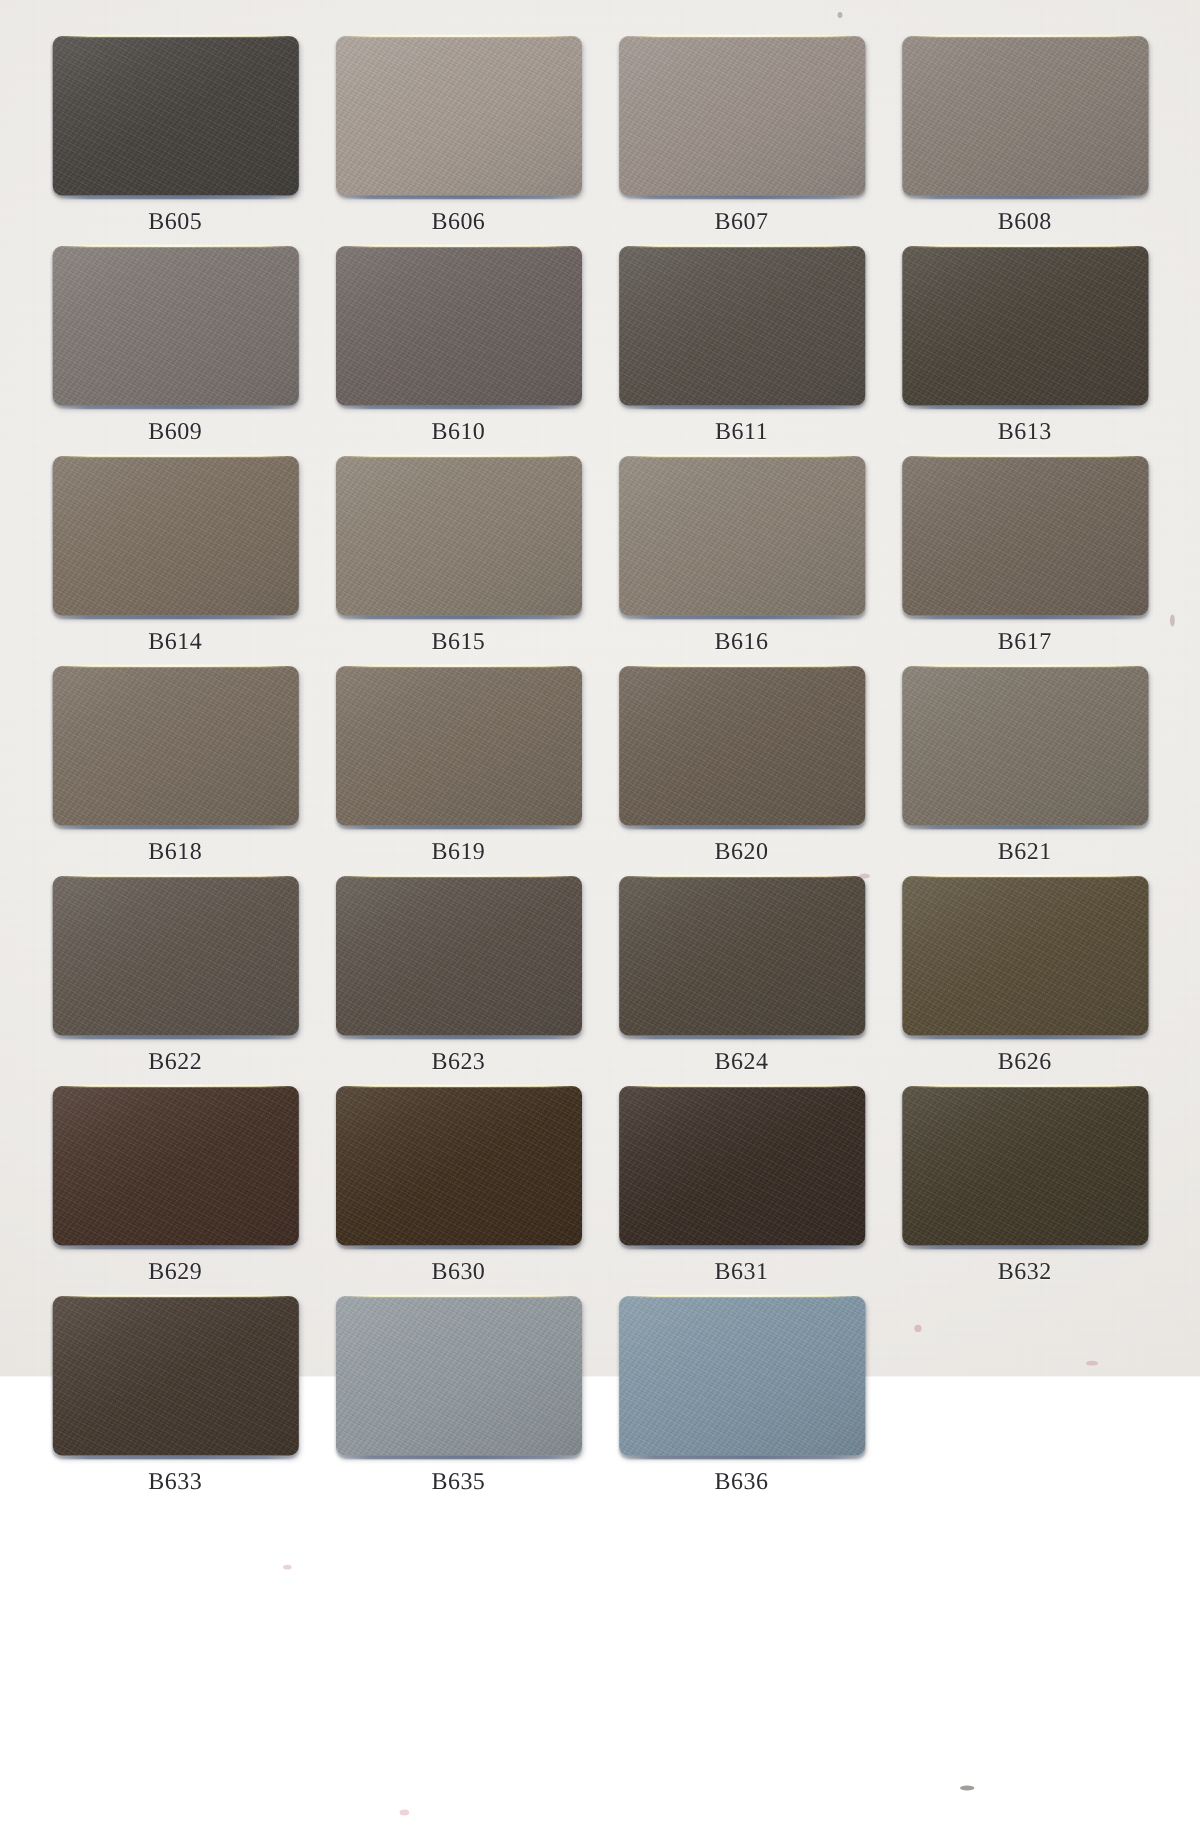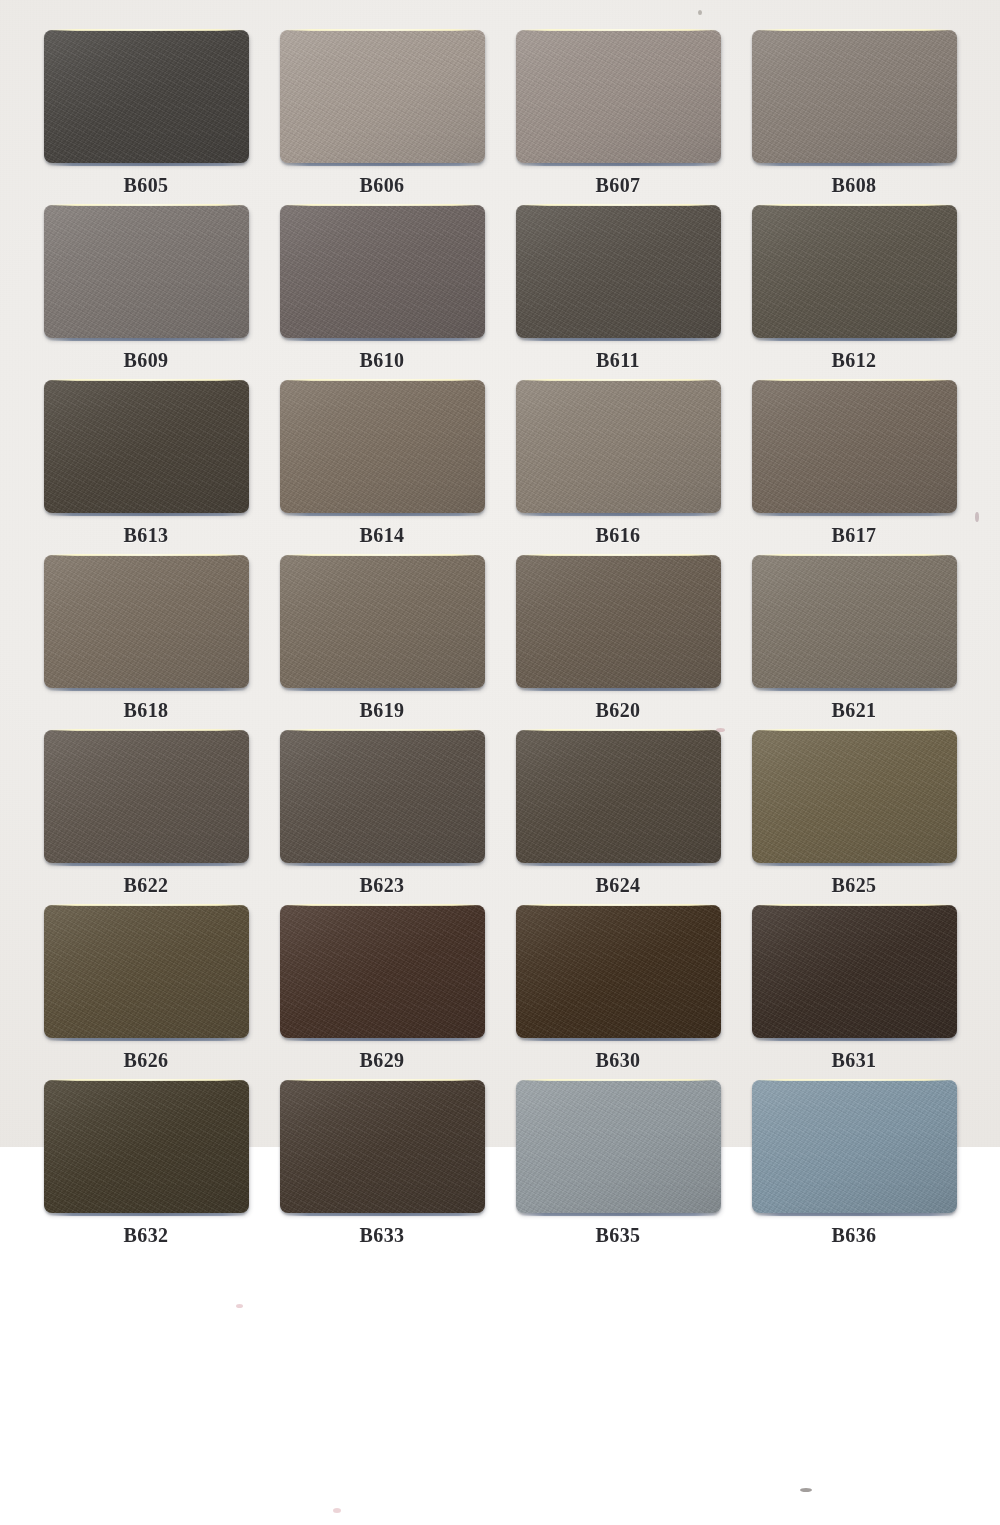--- a/index.html
+++ b/index.html
@@ -20,21 +20,20 @@
     position: relative;
     width: 1000px;
     height: 1147px;
     
     background:
       radial-gradient(ellipse 120% 95% at 48% 42%,
         #f2f0ed 0%,
         #efedea 42%,
         #eae7e3 74%,
         #e4e1dc 100%);
-    font-weight: bold;
   }
 
   
   #grain {
     position: absolute;
     inset: 0;
     pointer-events: none;
     opacity: .30;
     background-image:
       repeating-linear-gradient(0deg, rgba(0,0,0,.020) 0 1px, rgba(255,255,255,.016) 1px 2px),
@@ -227,44 +226,44 @@
       <div class="cell">
         <div class="chip-wrap">
           <div class="chip" title="dark olive grey" style="background: rgb(87, 81, 73);"></div>
           <div class="chip-hl"></div>
           <div class="chip-sh"></div>
         </div>
         <div class="label" style="color: rgb(43, 43, 48);">B611</div>
       </div>
       <div class="cell">
         <div class="chip-wrap">
-          <div class="chip" title="dark khaki grey" style="background: rgb(92, 86, 75);"></div>
-          <div class="chip-hl"></div>
-          <div class="chip-sh"></div>
-        </div>
-        <div class="label" style="color: rgb(43, 43, 48);">B612</div>
-      </div>
-      <div class="cell">
-        <div class="chip-wrap">
           <div class="chip" title="dark coffee" style="background: rgb(75, 68, 58);"></div>
           <div class="chip-hl"></div>
           <div class="chip-sh"></div>
         </div>
         <div class="label" style="color: rgb(43, 43, 48);">B613</div>
       </div>
       <div class="cell">
         <div class="chip-wrap">
           <div class="chip" title="warm taupe" style="background: rgb(125, 112, 98);"></div>
           <div class="chip-hl"></div>
           <div class="chip-sh"></div>
         </div>
         <div class="label" style="color: rgb(43, 43, 48); text-align: right;">B614</div>
       </div>
       <div class="cell">
         <div class="chip-wrap">
+          <div class="chip" title="light taupe" style="background: rgb(139, 128, 115);"></div>
+          <div class="chip-hl"></div>
+          <div class="chip-sh"></div>
+        </div>
+        <div class="label" style="color: rgb(43, 43, 48);">B615</div>
+      </div>
+      <div class="cell">
+        <div class="chip-wrap">
           <div class="chip" title="sand taupe" style="background: rgb(139, 128, 116);"></div>
           <div class="chip-hl"></div>
           <div class="chip-sh"></div>
         </div>
         <div class="label" style="color: rgb(43, 43, 48);">B616</div>
       </div>
       <div class="cell">
         <div class="chip-wrap">
           <div class="chip" title="mushroom brown" style="background: rgb(116, 104, 92);"></div>
           <div class="chip-hl"></div>
@@ -320,28 +319,20 @@
         </div>
         <div class="label" style="color: rgb(43, 43, 48);">B623</div>
       </div>
       <div class="cell">
         <div class="chip-wrap">
           <div class="chip" title="dark umber" style="background: rgb(83, 74, 63);"></div>
           <div class="chip-hl"></div>
           <div class="chip-sh"></div>
         </div>
         <div class="label" style="color: rgb(43, 43, 48);">B624</div>
-      </div>
-      <div class="cell">
-        <div class="chip-wrap">
-          <div class="chip" title="olive brown" style="background: rgb(110, 99, 73);"></div>
-          <div class="chip-hl"></div>
-          <div class="chip-sh"></div>
-        </div>
-        <div class="label" style="color: rgb(43, 43, 48);">B625</div>
       </div>
       <div class="cell">
         <div class="chip-wrap">
           <div class="chip" title="dark olive brown" style="background: rgb(90, 79, 57);"></div>
           <div class="chip-hl"></div>
           <div class="chip-sh"></div>
         </div>
         <div class="label" style="color: rgb(43, 43, 48);">B626</div>
       </div>
       <div class="cell">

